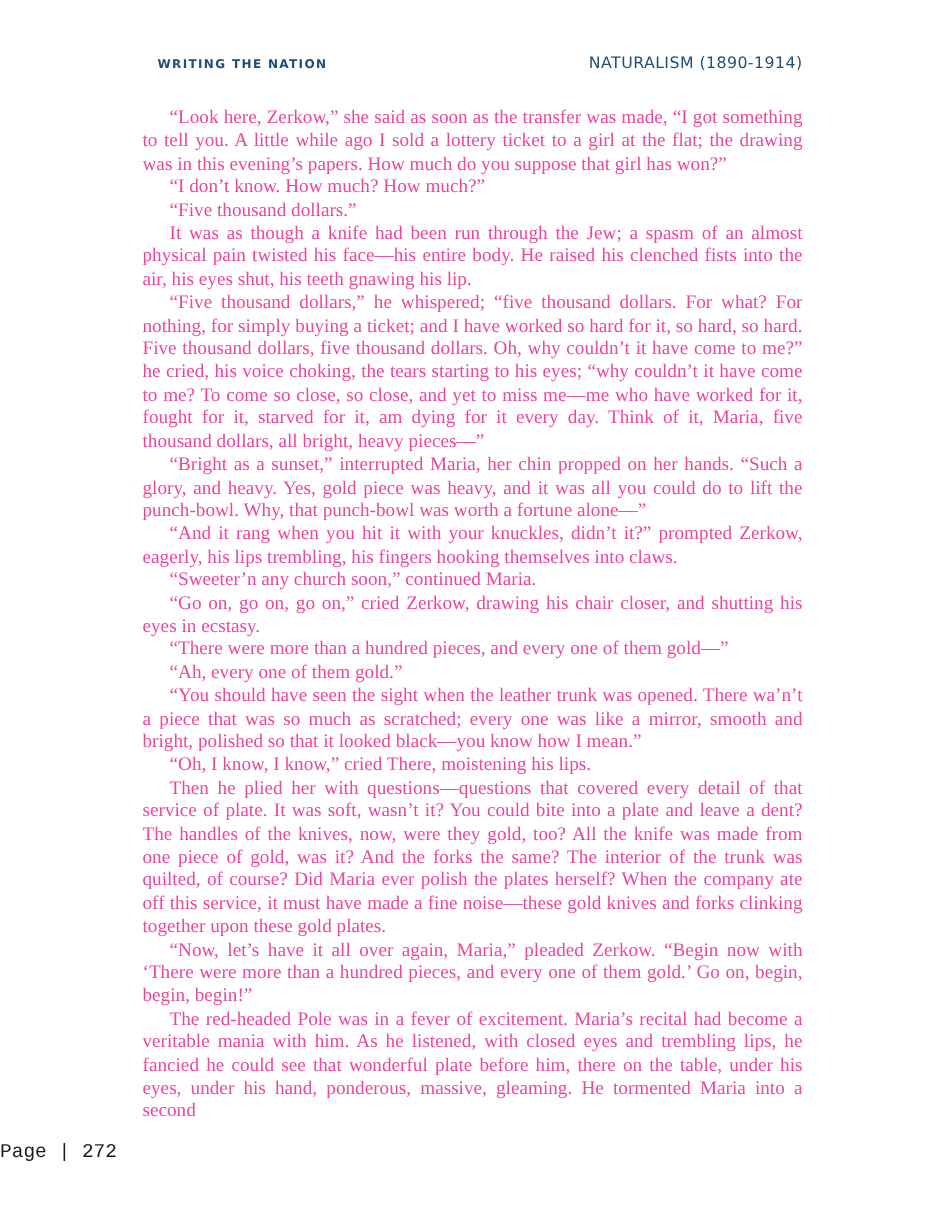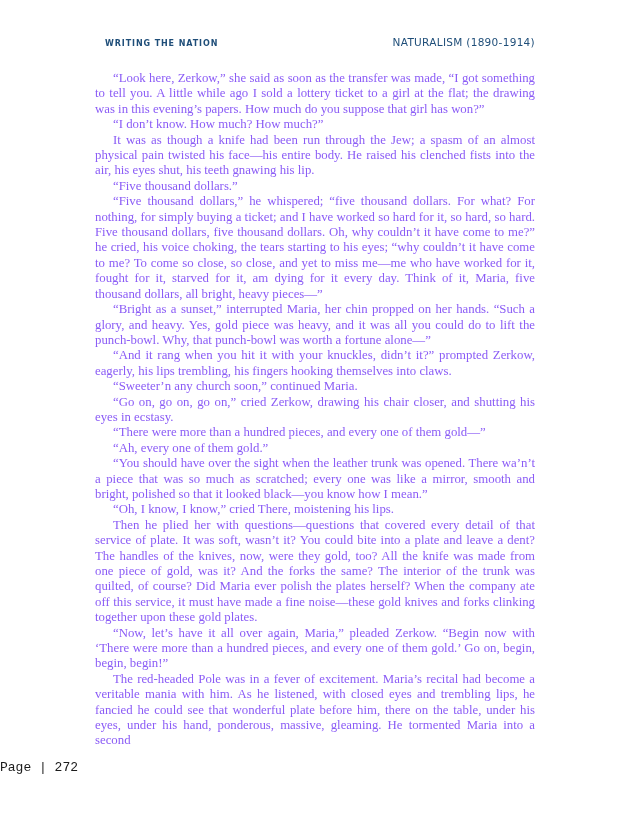--- a/index.html
+++ b/index.html
@@ -39,21 +39,21 @@
     margin-left: 22px;
   }
   .body-text {
     position: absolute;
     top: 71px;
     left: 95px;
     width: 440px;
     font-family: "Liberation Serif", serif;
     font-size: 12.8px;
     line-height: 15.4px;
-    color: #8b5cf6;
+    color: #ec4899;
     text-align: justify;
   }
   .body-text p {
     margin: 0;
     padding: 0;
     text-indent: 18px;
   }
   .footer {
     position: absolute;
     top: 760px;
@@ -71,30 +71,30 @@
 <div class="page">
 
   <div class="header">
     <span class="header-left">WRITING THE NATION</span>
     <span class="header-right">NATURALISM (1890-1914)</span>
   </div>
 
   <div class="body-text">
     <p>“Look here, Zerkow,” she said as soon as the transfer was made, “I got something to tell you. A little while ago I sold a lottery ticket to a girl at the flat; the drawing was in this evening’s papers. How much do you suppose that girl has won?”</p>
     <p>“I don’t know. How much? How much?”</p>
+    <p>“Five thousand dollars.”</p>
     <p>It was as though a knife had been run through the Jew; a spasm of an almost physical pain twisted his face—his entire body. He raised his clenched fists into the air, his eyes shut, his teeth gnawing his lip.</p>
-    <p>“Five thousand dollars.”</p>
     <p>“Five thousand dollars,” he whispered; “five thousand dollars. For what? For nothing, for simply buying a ticket; and I have worked so hard for it, so hard, so hard. Five thousand dollars, five thousand dollars. Oh, why couldn’t it have come to me?” he cried, his voice choking, the tears starting to his eyes; “why couldn’t it have come to me? To come so close, so close, and yet to miss me—me who have worked for it, fought for it, starved for it, am dying for it every day. Think of it, Maria, five thousand dollars, all bright, heavy pieces—”</p>
     <p>“Bright as a sunset,” interrupted Maria, her chin propped on her hands. “Such a glory, and heavy. Yes, gold piece was heavy, and it was all you could do to lift the punch-bowl. Why, that punch-bowl was worth a fortune alone—”</p>
     <p>“And it rang when you hit it with your knuckles, didn’t it?” prompted Zerkow, eagerly, his lips trembling, his fingers hooking themselves into claws.</p>
     <p>“Sweeter’n any church soon,” continued Maria.</p>
     <p>“Go on, go on, go on,” cried Zerkow, drawing his chair closer, and shutting his eyes in ecstasy.</p>
     <p>“There were more than a hundred pieces, and every one of them gold—”</p>
     <p>“Ah, every one of them gold.”</p>
-    <p>“You should have over the sight when the leather trunk was opened. There wa’n’t a piece that was so much as scratched; every one was like a mirror, smooth and bright, polished so that it looked black—you know how I mean.”</p>
+    <p>“You should have seen the sight when the leather trunk was opened. There wa’n’t a piece that was so much as scratched; every one was like a mirror, smooth and bright, polished so that it looked black—you know how I mean.”</p>
     <p>“Oh, I know, I know,” cried There, moistening his lips.</p>
     <p>Then he plied her with questions—questions that covered every detail of that service of plate. It was soft, wasn’t it? You could bite into a plate and leave a dent? The handles of the knives, now, were they gold, too? All the knife was made from one piece of gold, was it? And the forks the same? The interior of the trunk was quilted, of course? Did Maria ever polish the plates herself? When the company ate off this service, it must have made a fine noise—these gold knives and forks clinking together upon these gold plates.</p>
     <p>“Now, let’s have it all over again, Maria,” pleaded Zerkow. “Begin now with ‘There were more than a hundred pieces, and every one of them gold.’ Go on, begin, begin, begin!”</p>
     <p>The red-headed Pole was in a fever of excitement. Maria’s recital had become a veritable mania with him. As he listened, with closed eyes and trembling lips, he fancied he could see that wonderful plate before him, there on the table, under his eyes, under his hand, ponderous, massive, gleaming. He tormented Maria into a second</p>
   </div>
 
   <div class="footer">
     <span>Page | 272</span>
   </div>
 

